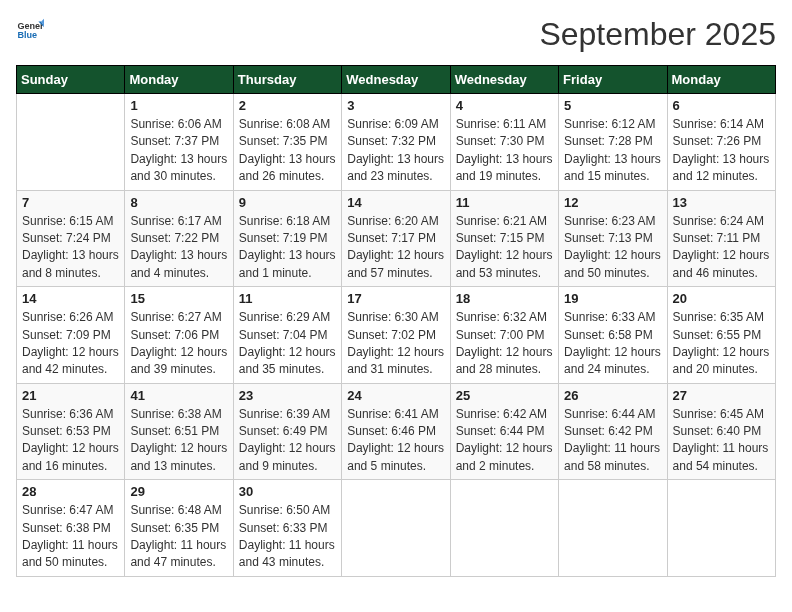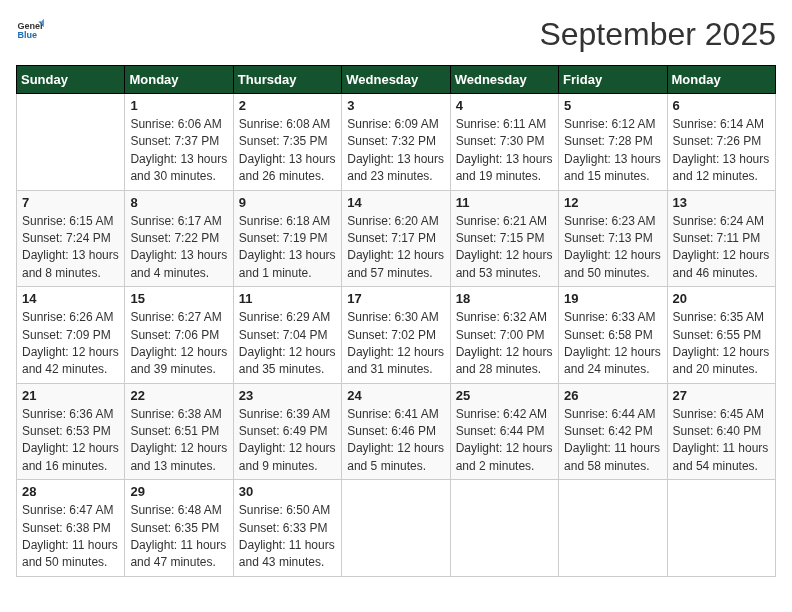--- a/index.html
+++ b/index.html
@@ -194,21 +194,21 @@
           <span class="day-num">20</span>
           <div class="day-info">Sunrise: 6:35 AM<br>Sunset: 6:55 PM<br>Daylight: 12 hours<br>and 20 minutes.</div>
         </td>
       </tr>
       <tr>
         <td>
           <span class="day-num">21</span>
           <div class="day-info">Sunrise: 6:36 AM<br>Sunset: 6:53 PM<br>Daylight: 12 hours<br>and 16 minutes.</div>
         </td>
         <td>
-          <span class="day-num">22</span>
+          <span class="day-num">41</span>
           <div class="day-info">Sunrise: 6:38 AM<br>Sunset: 6:51 PM<br>Daylight: 12 hours<br>and 13 minutes.</div>
         </td>
         <td>
           <span class="day-num">23</span>
           <div class="day-info">Sunrise: 6:39 AM<br>Sunset: 6:49 PM<br>Daylight: 12 hours<br>and 9 minutes.</div>
         </td>
         <td>
           <span class="day-num">24</span>
           <div class="day-info">Sunrise: 6:41 AM<br>Sunset: 6:46 PM<br>Daylight: 12 hours<br>and 5 minutes.</div>
         </td>

